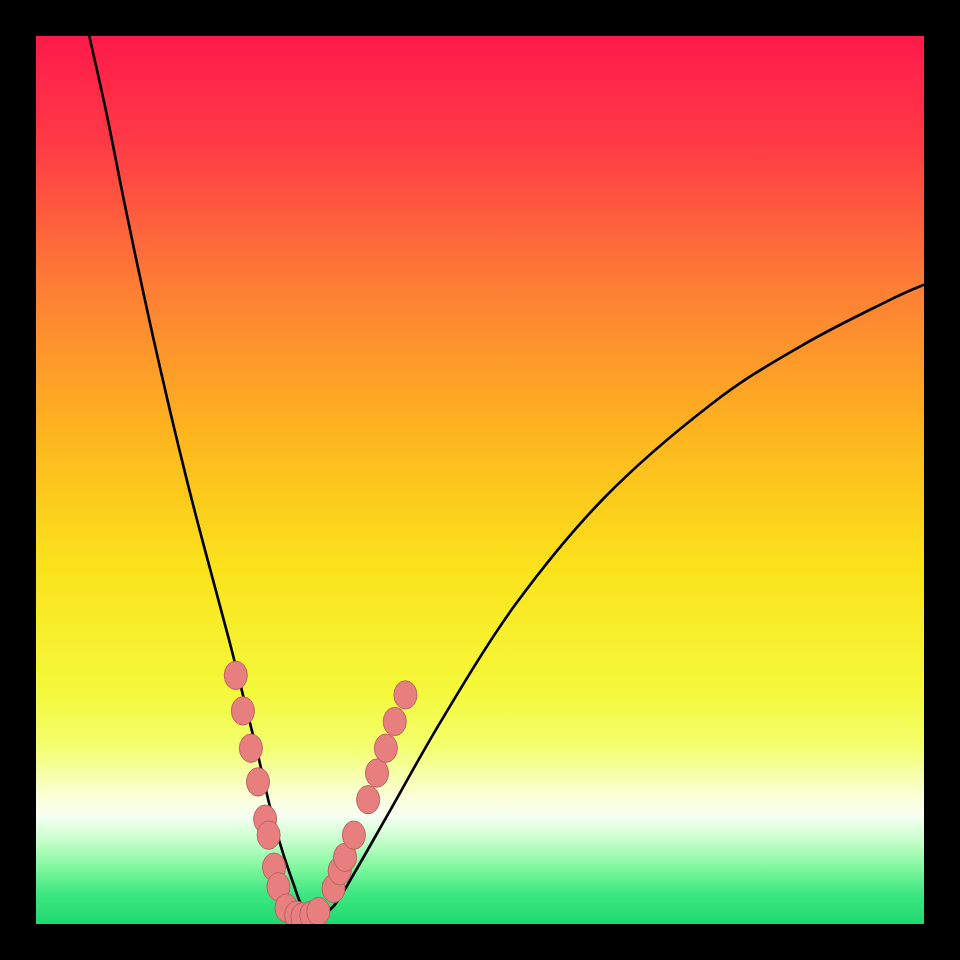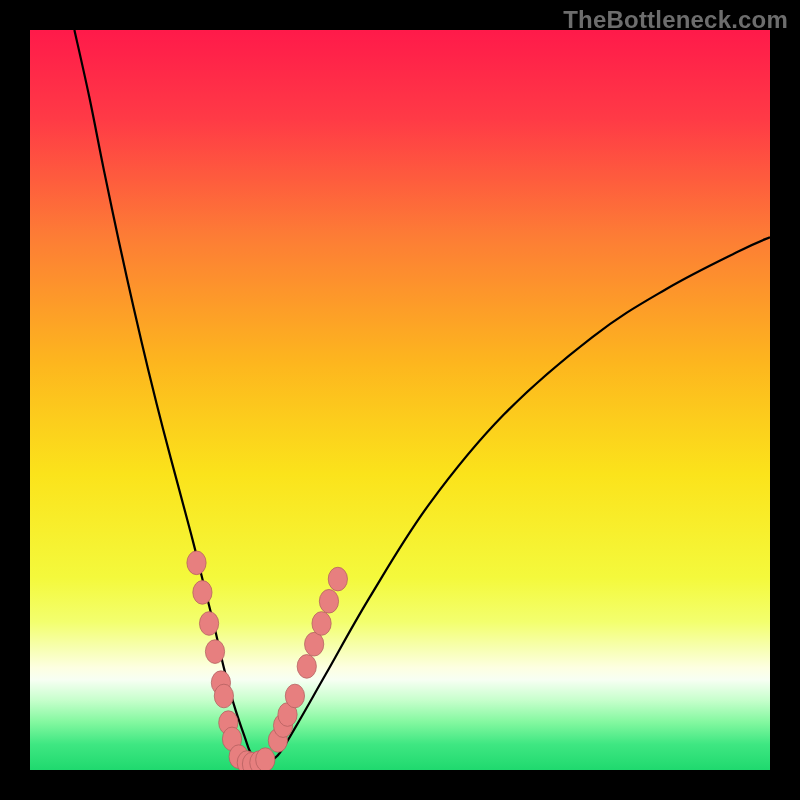--- a/index.html
+++ b/index.html
@@ -31,21 +31,20 @@
     left: 30px;
     top: 30px;
     width: 740px;
     height: 740px;
   }
 </style>
 </head>
 <body>
 
 <div class="stage">
-  <div class="watermark">TheBottleneck.com</div>
   <svg class="plot" viewBox="0 0 1000 1000" preserveAspectRatio="none">
     <defs>
       <linearGradient id="bg-grad" x1="0" y1="0" x2="0" y2="1">
           <stop offset="0%" stop-color="#ff1a4a"></stop>
           <stop offset="12%" stop-color="#ff3a46"></stop>
           <stop offset="28.000000000000004%" stop-color="#fd7d35"></stop>
           <stop offset="45%" stop-color="#fdb61e"></stop>
           <stop offset="60%" stop-color="#fbe31b"></stop>
           <stop offset="74%" stop-color="#f4f93c"></stop>
           <stop offset="80%" stop-color="#f3ff6e"></stop>

